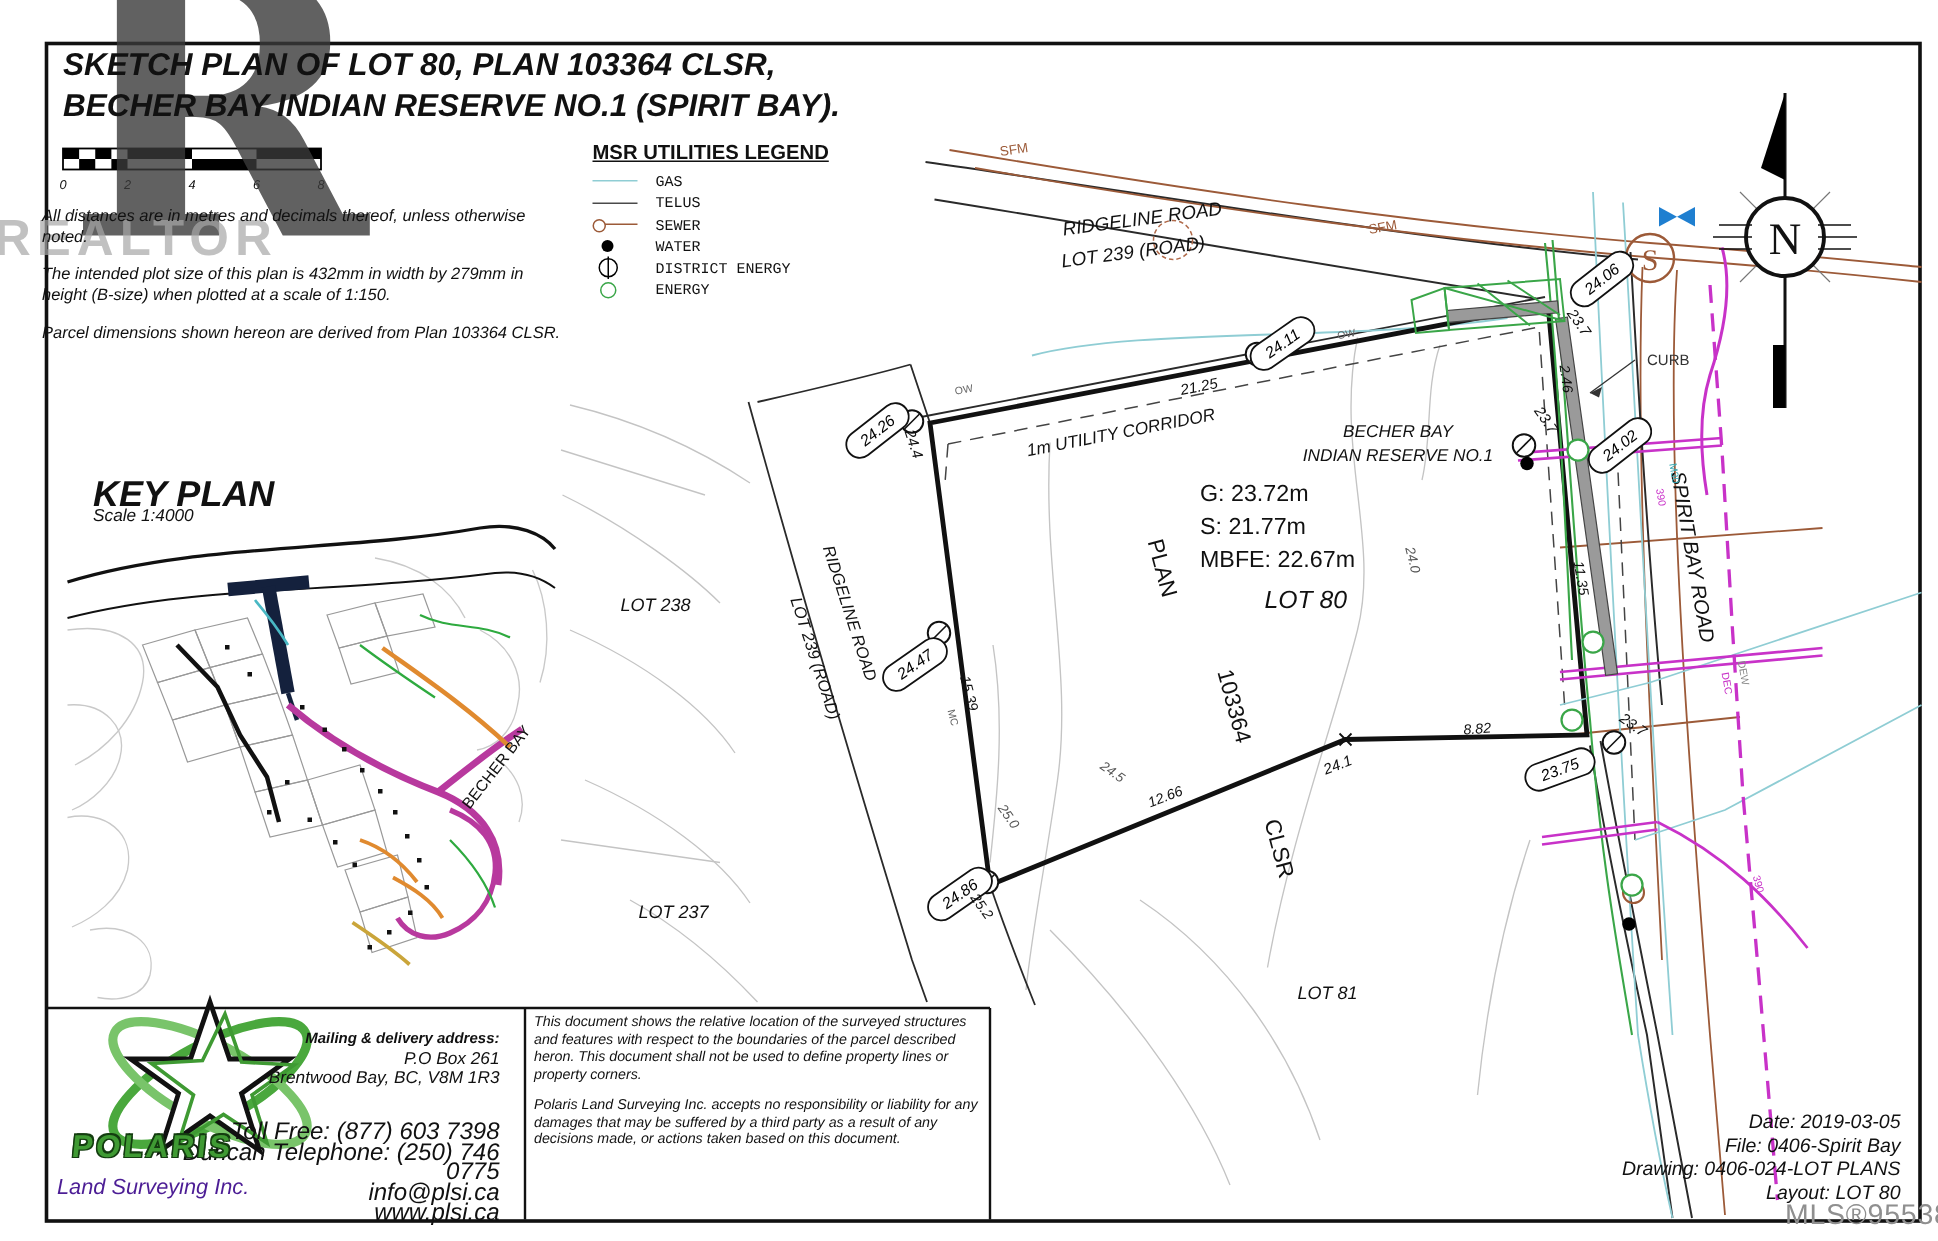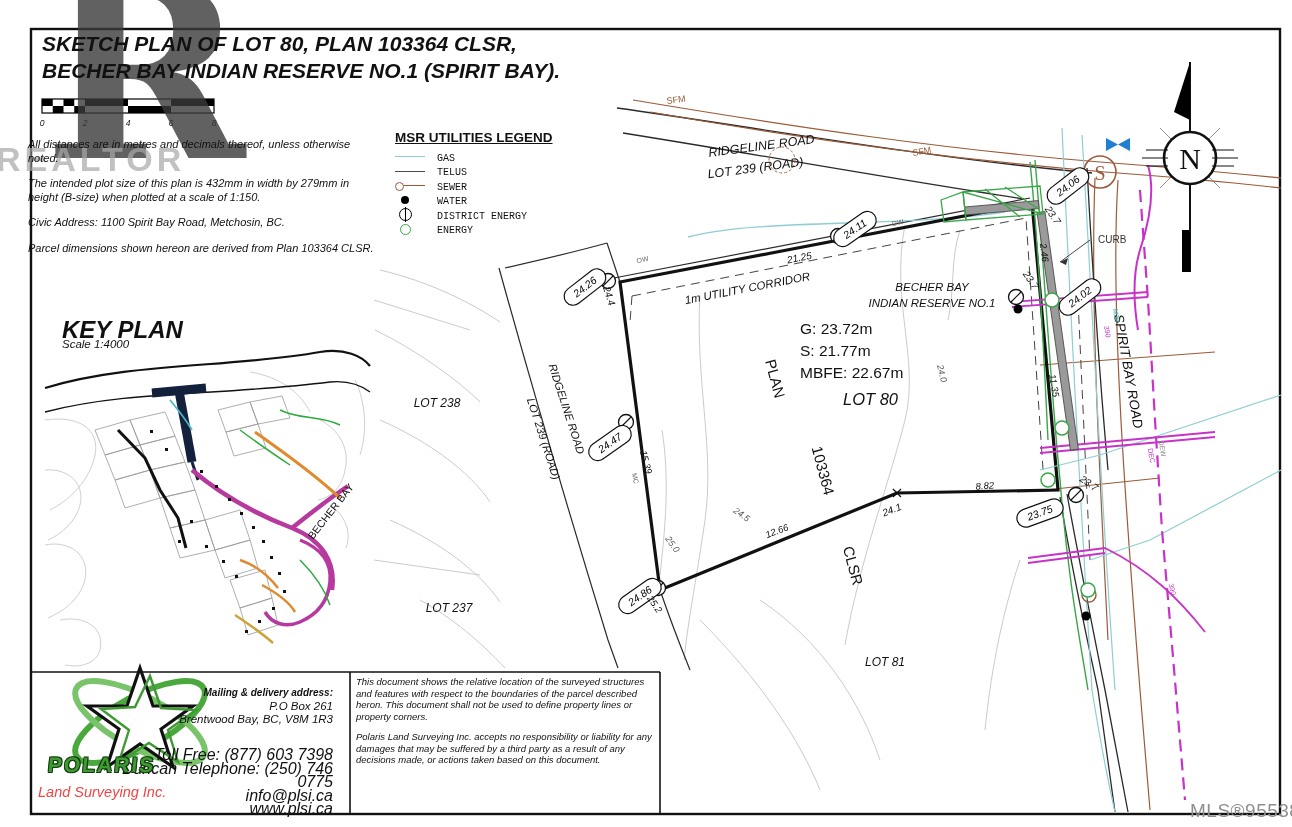--- a/index.html
+++ b/index.html
@@ -10,37 +10,37 @@
         font-weight:bold;font-size:242px;line-height:1;color:#3a3a3a;opacity:.8;pointer-events:none;}
   .wm-realtor{position:absolute;left:-4px;top:140px;z-index:2;font-size:34px;font-weight:bold;
         letter-spacing:4px;color:#a8a8a8;opacity:.7;pointer-events:none;}
   .wm-mls{position:absolute;left:1190px;top:800px;z-index:6;font-size:19px;color:#8f8f8f;
         letter-spacing:.5px;}
   .txt{position:absolute;z-index:3;}
   .title{left:42px;top:30px;font-size:21px;font-weight:bold;font-style:italic;line-height:27px;white-space:nowrap;}
   .notes{left:28px;top:138px;width:348px;font-size:11px;font-style:italic;line-height:13.5px;}
   .notes p{margin:0 0 12px 0;}
   .legend{left:395px;top:94px;width:215px;}
-  .legend-title{font-size:13.5px;font-weight:bold;text-decoration:underline;margin-bottom:4px;margin-top:36px;}
+  .legend-title{font-size:13.5px;font-weight:bold;text-decoration:underline;margin-bottom:4px;}
   .legend-row{display:flex;align-items:flex-end;height:14.5px;font-size:10px;font-family:Liberation Mono, monospace;}
   .lsym{width:34px;display:flex;align-items:center;justify-content:flex-start;margin-right:8px;position:relative;height:14px;}
   .lline{width:30px;height:0;border-top:1.6px solid #000;}
   .gas .lline{border-color:#8fcdd4;}
   .telus .lline{border-color:#4a4a4a;}
   .sewer .lline{border-color:#9c5a38;width:22px;margin-left:8px;}
   .sewer .dot{position:absolute;left:0;top:3px;width:7px;height:7px;border:1.4px solid #9c5a38;border-radius:50%;background:#fff;}
   .water-dot{width:8px;height:8px;background:#000;border-radius:50%;margin-left:6px;}
   .de-sym{width:11px;height:11px;border:1.4px solid #000;border-radius:50%;margin-left:4px;position:relative;background:#fff;}
   .de-sym:after{content:"";position:absolute;left:4.5px;top:-2px;width:0;height:15px;border-left:1.4px solid #000;}
   .drain-sym{width:9px;height:9px;border:1.5px solid #3aa648;border-radius:50%;margin-left:5px;background:#fff;}
   .keyplan-title{left:62px;top:316px;font-size:24px;font-weight:bold;font-style:italic;}
   .keyplan-scale{left:62px;top:338px;font-size:11.5px;font-style:italic;}
   .polaris-name{left:48px;top:753px;font-size:21px;font-weight:bold;letter-spacing:2px;color:#3f9a33;
         text-shadow:1px 1px 0 #143d10,-1px -1px 0 #143d10,1px -1px 0 #143d10,-1px 1px 0 #143d10;transform:skewX(-6deg);z-index:4;}
-  .polaris-sub{left:38px;top:784px;font-size:14.5px;font-style:italic;color:#ef4444;z-index:4;}
+  .polaris-sub{left:38px;top:784px;font-size:14.5px;font-style:italic;color:#4c1d95;z-index:4;}
   .addr{left:167px;top:686px;width:166px;text-align:right;font-style:italic;font-size:11.5px;line-height:13.5px;}
   .addr .hd{font-size:10px;font-weight:bold;}
   .phones{left:120px;top:748px;width:213px;text-align:right;font-style:italic;font-size:16px;line-height:13.5px;}
   .disclaimers{left:356px;top:676px;width:300px;font-size:9.5px;font-style:italic;line-height:11.5px;}
   .disclaimers p{margin:0 0 9px 0;}
   .finfo{left:1000px;top:740px;width:267px;text-align:right;font-style:italic;font-size:13px;line-height:15.5px;}
 </style>
 </head>
 <body>
 
@@ -395,21 +395,20 @@
   <div class="wm-mls">MLS®955384</div>
 
   <div class="txt title">
     <div>SKETCH PLAN OF LOT 80, PLAN 103364 CLSR,</div>
     <div>BECHER BAY INDIAN RESERVE NO.1 (SPIRIT BAY).</div>
   </div>
 
   <div class="txt notes">
     <p>All distances are in metres and decimals thereof, unless otherwise noted.</p>
     <p>The intended plot size of this plan is 432mm in width by 279mm in height (B-size) when plotted at a scale of 1:150.</p>
-    <p>Civic Address: 1100 Spirit Bay Road, Metchosin, BC.</p>
     <p>Parcel dimensions shown hereon are derived from Plan 103364 CLSR.</p>
   </div>
 
   <div class="txt legend">
     <div class="legend-title">MSR UTILITIES LEGEND</div>
     <div class="legend-row gas">
         <span class="lsym">
           <span class="lline"></span>
         </span>
         <span>GAS</span>
@@ -462,14 +461,20 @@
     <div>Duncan Telephone: (250) 746 0775</div>
     <div>info@plsi.ca</div>
     <div>www.plsi.ca</div>
   </div>
 
   <div class="txt disclaimers">
     <p>This document shows the relative location of the surveyed structures and features with respect to the boundaries of the parcel described heron. This document shall not be used to define property lines or property corners.</p>
     <p>Polaris Land Surveying Inc. accepts no responsibility or liability for any damages that may be suffered by a third party as a result of any decisions made, or actions taken based on this document.</p>
   </div>
 
+  <div class="txt finfo">
+    <div>Date: 2019-03-05</div>
+    <div>File: 0406-Spirit Bay</div>
+    <div>Drawing: 0406-024-LOT PLANS</div>
+    <div>Layout: LOT 80</div>
+  </div>
 
 </div>
 
 </body></html>

